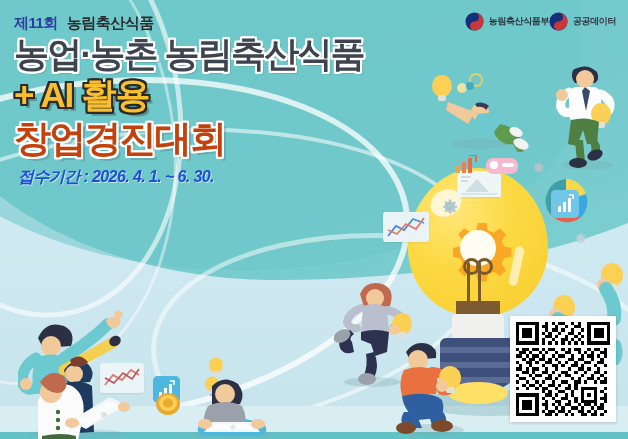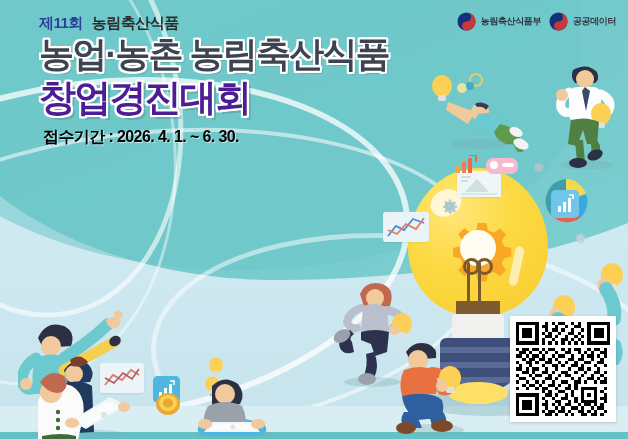--- a/index.html
+++ b/index.html
@@ -34,21 +34,21 @@
   .swoosh{position:absolute;background:rgba(255,255,255,.55);border-radius:50%;}
   .sw1{left:-130px;top:-120px;width:300px;height:430px;border:5px solid rgba(255,255,255,.6);background:transparent;transform:rotate(-12deg);}
   .sw2{left:-160px;top:-90px;width:330px;height:470px;border:3px solid rgba(255,255,255,.45);background:transparent;transform:rotate(-6deg);}
   .sw3{left:-220px;top:80px;width:620px;height:330px;border:6px solid rgba(255,255,255,.75);background:transparent;transform:rotate(-7deg);}
   .sw4{left:-180px;top:130px;width:660px;height:300px;border:4px solid rgba(255,255,255,.55);background:transparent;transform:rotate(-5deg);}
   .sw5{left:150px;top:235px;width:520px;height:260px;border:5px solid rgba(255,255,255,.5);background:transparent;transform:rotate(6deg);}
   .bottom-bar{position:absolute;left:0;bottom:0;width:628px;height:7px;background:#63c2c6;}
   .bottom-shade{position:absolute;left:0;bottom:7px;width:628px;height:26px;background:#d9eef3;}
 
   
-  .head{position:absolute;left:39px;top:14px;width:400px;z-index:40;}
+  .head{position:absolute;left:14px;top:14px;width:400px;z-index:40;}
   .line-ord{font-size:15px;font-weight:700;letter-spacing:-.5px;}
   .ord-no{color:#2c3e9e;}
   .ord-ministry{color:#2b2b2b;margin-left:9px;}
   .title-1{
     margin-top:3px;
     font-size:35px;font-weight:800;letter-spacing:-1.8px;color:#3d4450;
     text-shadow:
       2px 0 0 #fff,-2px 0 0 #fff,0 2px 0 #fff,0 -2px 0 #fff,
       2px 2px 0 #fff,-2px 2px 0 #fff,2px -2px 0 #fff,-2px -2px 0 #fff,
       3px 3px 0 rgba(90,120,125,.35);
@@ -58,35 +58,36 @@
     margin-top:4px;
     font-size:35px;font-weight:800;letter-spacing:-1.2px;color:#f9bf2e;
     text-shadow:
       2px 0 0 #2b2b2b,-2px 0 0 #2b2b2b,0 2px 0 #2b2b2b,0 -2px 0 #2b2b2b,
       2px 2px 0 #2b2b2b,-2px 2px 0 #2b2b2b,2px -2px 0 #2b2b2b,-2px -2px 0 #2b2b2b,
       4px 4px 0 rgba(40,40,40,.3);
     line-height:1.05;
   }
   .title-3{
     margin-top:6px;
-    font-size:37px;font-weight:800;letter-spacing:-1.8px;color:#4c1d95;
+    font-size:37px;font-weight:800;letter-spacing:-1.8px;color:#c2410c;
     text-shadow:
       2px 0 0 #fff,-2px 0 0 #fff,0 2px 0 #fff,0 -2px 0 #fff,
       2px 2px 0 #fff,-2px 2px 0 #fff,2px -2px 0 #fff,-2px -2px 0 #fff,
       4px 4px 0 rgba(80,110,120,.3);
     line-height:1.05;
   }
   .period{
     margin-top:9px;margin-left:4px;
-    font-size:16px;font-weight:700;letter-spacing:-.6px;color:#000000;
+    font-size:16px;font-weight:700;letter-spacing:-.6px;color:#1d4ed8;
     text-shadow:1px 1px 0 rgba(255,255,255,.55);
+    font-style:italic;
   }
 
   
-  .logos{position:absolute;right:12px;top:12px;display:flex;gap:8px;align-items:center;z-index:45;}
+  .logos{position:absolute;right:12px;top:12px;display:flex;gap:0;align-items:center;z-index:45;}
   .logo{display:flex;align-items:center;gap:5px;}
   .logo-name{font-size:9px;font-weight:700;color:#2f3640;letter-spacing:-.4px;white-space:nowrap;}
 
   
   .bulb-wrap{position:absolute;left:408px;top:168px;z-index:20;}
   .bulb-glass{
     position:absolute;left:0;top:0;width:140px;height:148px;
     background:radial-gradient(circle at 34% 28%,#ffe77a 0%,#fcd942 42%,#f7cc2e 100%);
     border-radius:50% 50% 46% 46%/54% 54% 46% 46%;
   }
@@ -159,20 +160,21 @@
       </svg>
       <span class="logo-name">공공데이터</span>
     </div>
   </div>
 
   <div class="head">
     <div class="line-ord">
       <span class="ord-no">제11회</span><span class="ord-ministry">농림축산식품</span>
     </div>
     <div class="title-1">농업·농촌 농림축산식품</div>
+    <div class="title-2">+ AI 활용</div>
     <div class="title-3">창업경진대회</div>
     <div class="period">접수기간 : 2026. 4. 1. ~ 6. 30.</div>
   </div>
 
   <div class="ic card" style="left:457px;top:171px;width:44px;height:26px;">
     <svg width="44" height="26" viewBox="0 0 44 26">
       <rect x="0" y="0" width="44" height="26" fill="#eef6f6"></rect>
       <path d="M8 21 L20 8 L32 21 Z" fill="#cfe0e4"></path>
       <line x1="4" y1="6" x2="14" y2="6" stroke="#c3d4d9" stroke-width="1.4"></line>
       <line x1="4" y1="10" x2="11" y2="10" stroke="#c3d4d9" stroke-width="1.4"></line>

